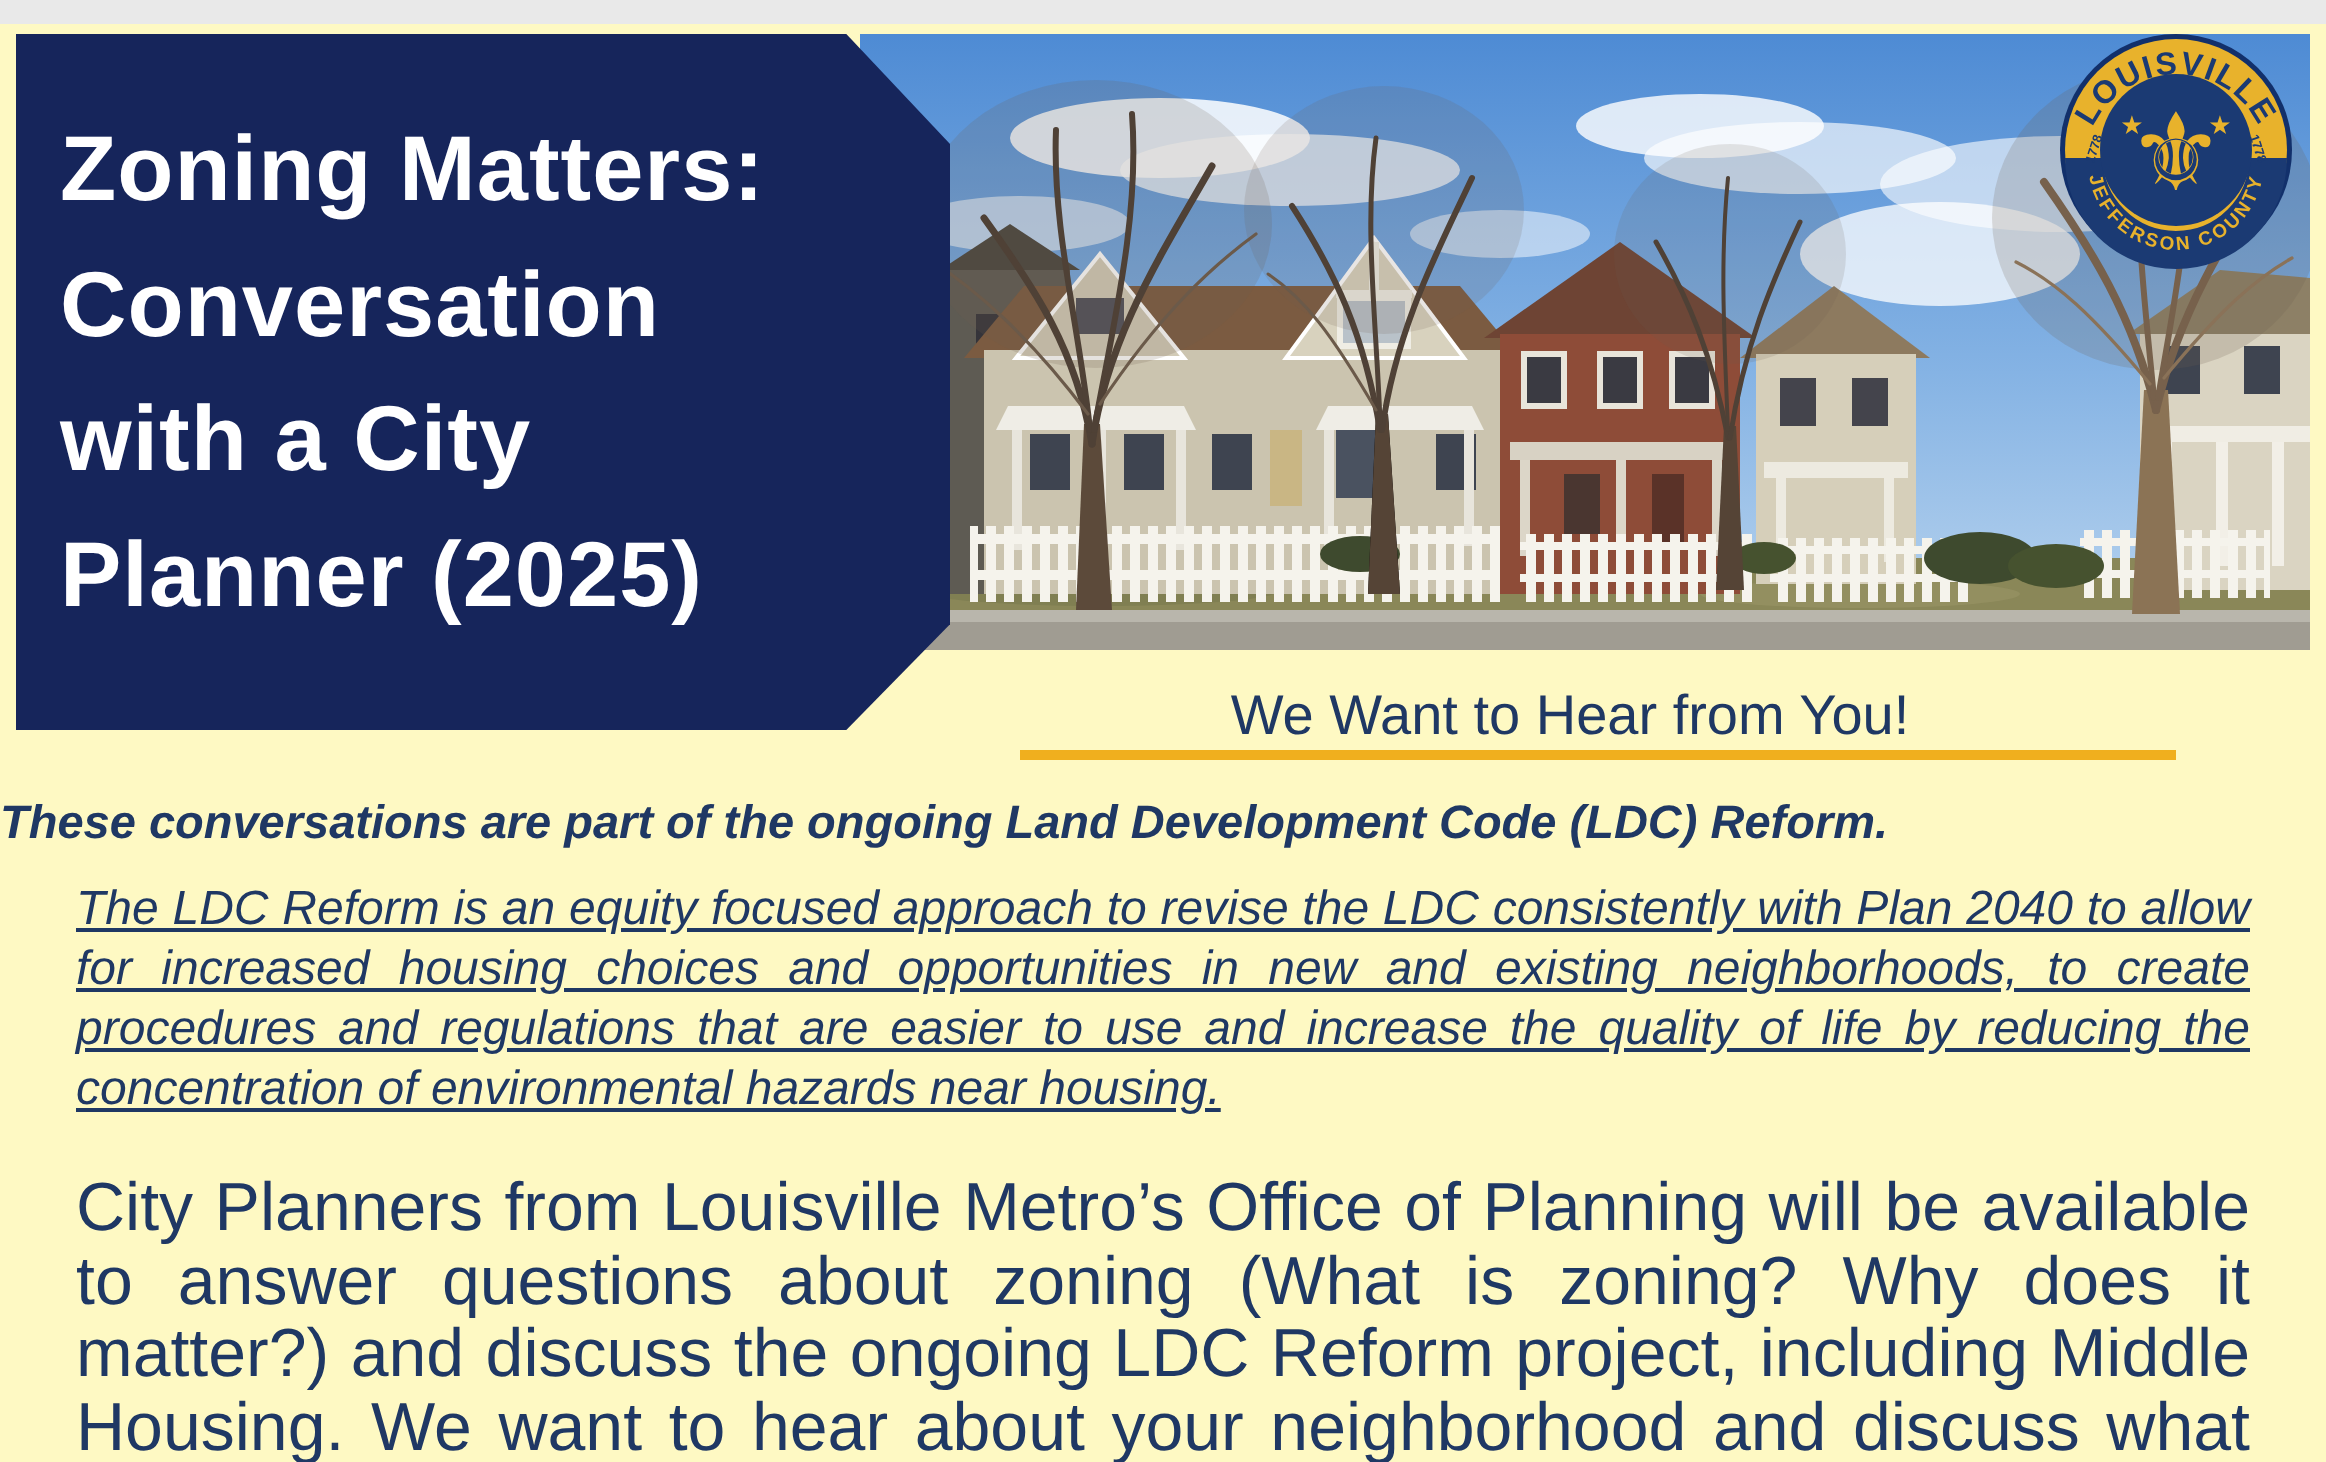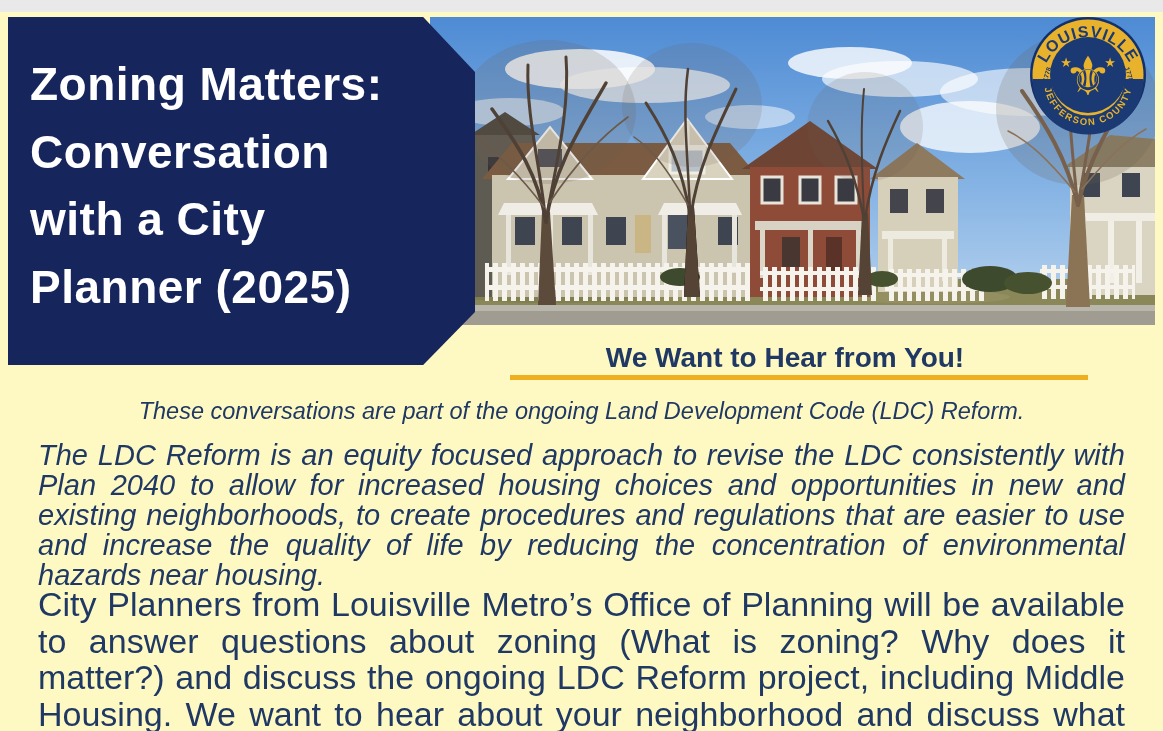--- a/index.html
+++ b/index.html
@@ -21,33 +21,33 @@
   .title-text{
     position:absolute;left:22px;top:34px;width:420px;
     color:#ffffff;font-weight:bold;font-size:46px;line-height:1.47;
     white-space:pre-line;letter-spacing:0.5px;
   }
   
   .logo{position:absolute;left:1028px;top:3px;width:120px;height:120px;}
   
   .heading{
     position:absolute;left:480px;top:330px;width:610px;
-    text-align:center;color:#1F3864;font-weight:bold;font-size:28px;
+    text-align:center;color:#1F3864;font-weight:normal;font-size:28px;
   }
   .heading-underline{
     position:absolute;left:510px;top:363px;width:578px;height:5px;background:#F0AF1E;
   }
   
   .intro-line{
-    position:absolute;left:0;top:386px;width:1163px;text-align:center;
-    color:#1F3864;font-weight:normal;font-style:italic;font-size:23.5px;
+    position:absolute;left:0;top:386px;width:1163px;text-align:left;
+    color:#1F3864;font-weight:bold;font-style:italic;font-size:23.5px;
   }
   
   .para{position:absolute;left:38px;width:1087px;color:#1F3864;text-align:justify;}
-  .para-italic{top:428px;font-style:italic;font-size:29px;line-height:30px;}
+  .para-italic{top:428px;font-style:italic;font-size:24px;line-height:30px;text-decoration:underline;}
   .para-main{top:574px;font-size:34px;line-height:36.5px;}
 </style>
 </head>
 <body>
 
 <div class="flyer">
 
   <div class="photo">
     <svg viewBox="0 0 725 308" preserveAspectRatio="none">
       <defs>

